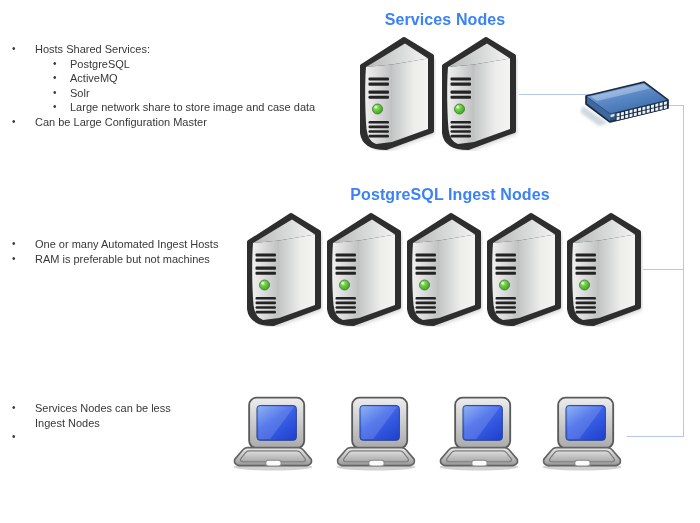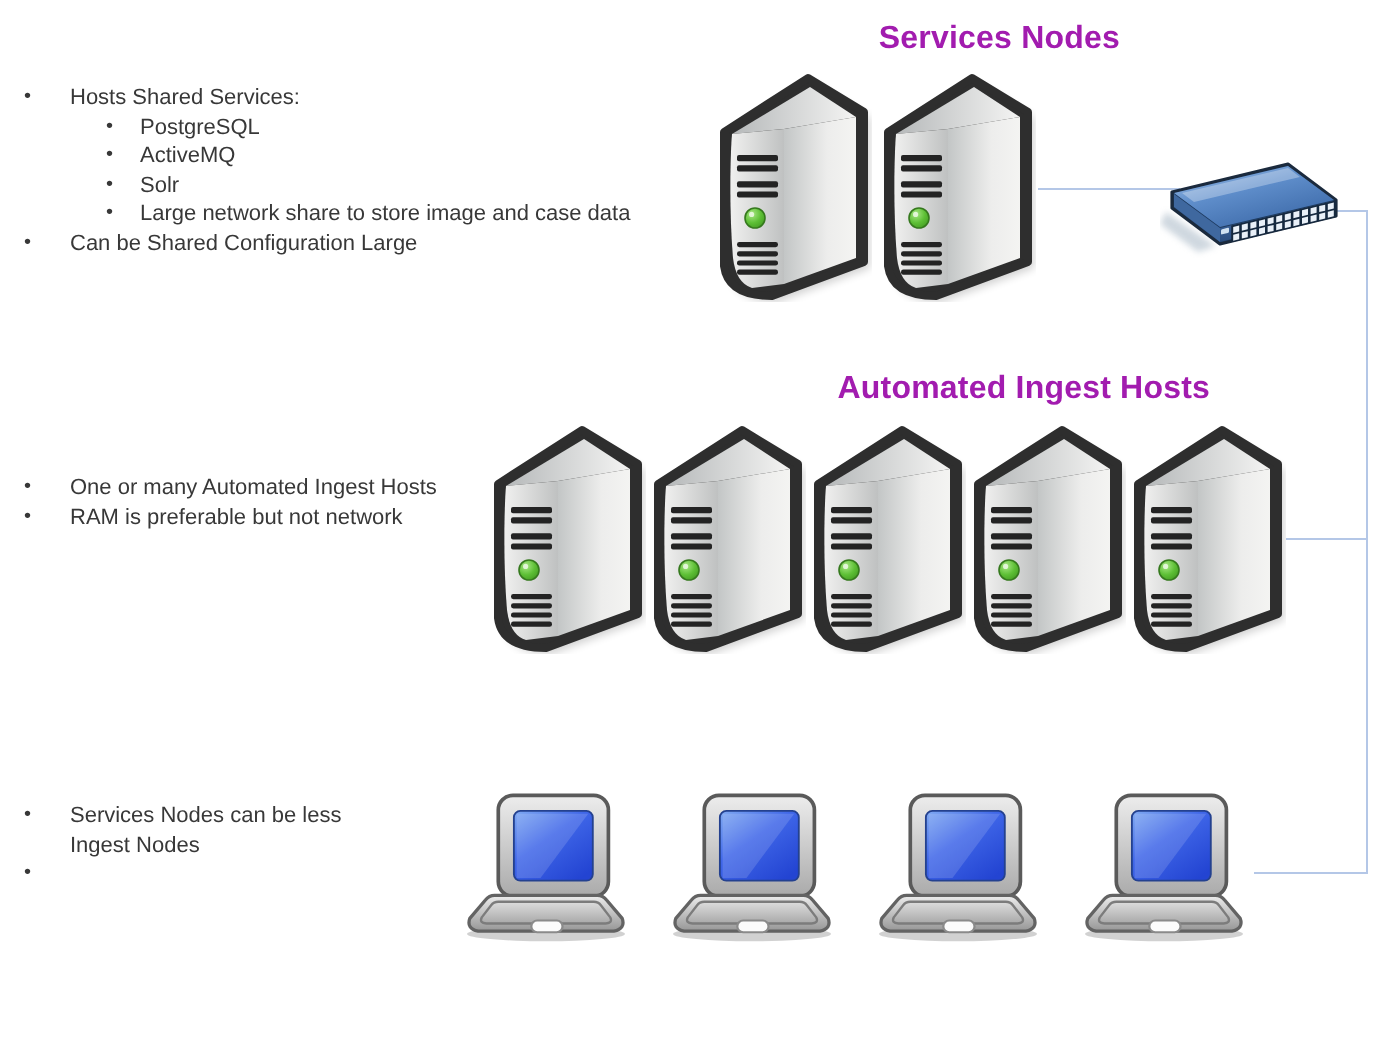--- a/index.html
+++ b/index.html
@@ -1,22 +1,22 @@
 <!DOCTYPE html>
 <html style="--conn: #b4c7e7;"><head>
 <meta charset="utf-8">
 <style>
   html,body{margin:0;padding:0;background:#fff;}
   .slide{
     position:relative;width:700px;height:523px;background:#ffffff;
     font-family:"Liberation Sans",sans-serif;overflow:hidden;
   }
   .title{
-    position:absolute;margin:0;font-size:16px;font-weight:700;color:#a21caf;
-    text-align:right;line-height:18px;letter-spacing:0.1px;
+    position:absolute;margin:0;font-size:16px;font-weight:700;color:#3b82f6;
+    text-align:center;line-height:18px;letter-spacing:0.1px;
   }
   .bullets{position:absolute;font-size:11px;color:#383838;line-height:14.5px;}
   .b-row{display:flex;align-items:flex-start;}
   .b-row .dot{flex:0 0 23px;text-align:left;font-size:10px;}
   .b-row.lvl2{margin-left:41px;}
   .b-row.lvl2 .dot{flex:0 0 17px;}
   .b-txt{flex:1 1 auto;}
   .node-row{position:absolute;display:flex;}
   .node{flex:0 0 auto;line-height:0;}
   .conn{position:absolute;background:var(--conn,#b4c7e7);}
@@ -27,21 +27,21 @@
 
 <div class="slide" style="background: rgb(255, 255, 255);">
 
   <div class="conn" style="left:519px;top:94px;width:71px;height:1px"></div>
   <div class="conn" style="left:667px;top:105px;width:17px;height:1px"></div>
   <div class="conn" style="left:683px;top:105px;width:1px;height:331px"></div>
   <div class="conn" style="left:643px;top:269px;width:41px;height:1px"></div>
   <div class="conn" style="left:627px;top:436px;width:57px;height:1px"></div>
 
   <h2 class="title" style="left:330px;top:11px;width:230px">Services Nodes</h2>
-  <h2 class="title" style="left:295px;top:186px;width:310px">Automated Ingest Hosts</h2>
+  <h2 class="title" style="left:295px;top:186px;width:310px">PostgreSQL Ingest Nodes</h2>
 
   <div class="bullets" style="left:12px;top:42px;width:330px">
       <div class="b-row lvl1">
         <span class="dot">•</span>
         <div class="b-txt">
           <div>Hosts Shared Services:</div>
         </div>
       </div>
       <div class="b-row lvl2">
         <span class="dot">•</span>
@@ -63,35 +63,35 @@
       </div>
       <div class="b-row lvl2">
         <span class="dot">•</span>
         <div class="b-txt">
           <div>Large network share to store image and case data</div>
         </div>
       </div>
       <div class="b-row lvl1">
         <span class="dot">•</span>
         <div class="b-txt">
-          <div>Can be Shared Configuration Large</div>
+          <div>Can be Large Configuration Master</div>
         </div>
       </div>
     </div>
   <div class="bullets" style="left:12px;top:237px;width:240px">
       <div class="b-row lvl1">
         <span class="dot">•</span>
         <div class="b-txt">
           <div>One or many Automated Ingest Hosts</div>
         </div>
       </div>
       <div class="b-row lvl1">
         <span class="dot">•</span>
         <div class="b-txt">
-          <div>RAM is preferable but not network</div>
+          <div>RAM is preferable but not machines</div>
         </div>
       </div>
     </div>
   <div class="bullets" style="left:12px;top:401px;width:195px">
       <div class="b-row lvl1">
         <span class="dot">•</span>
         <div class="b-txt">
           <div>Services Nodes can be less</div>
           <div>Ingest Nodes</div>
         </div>

